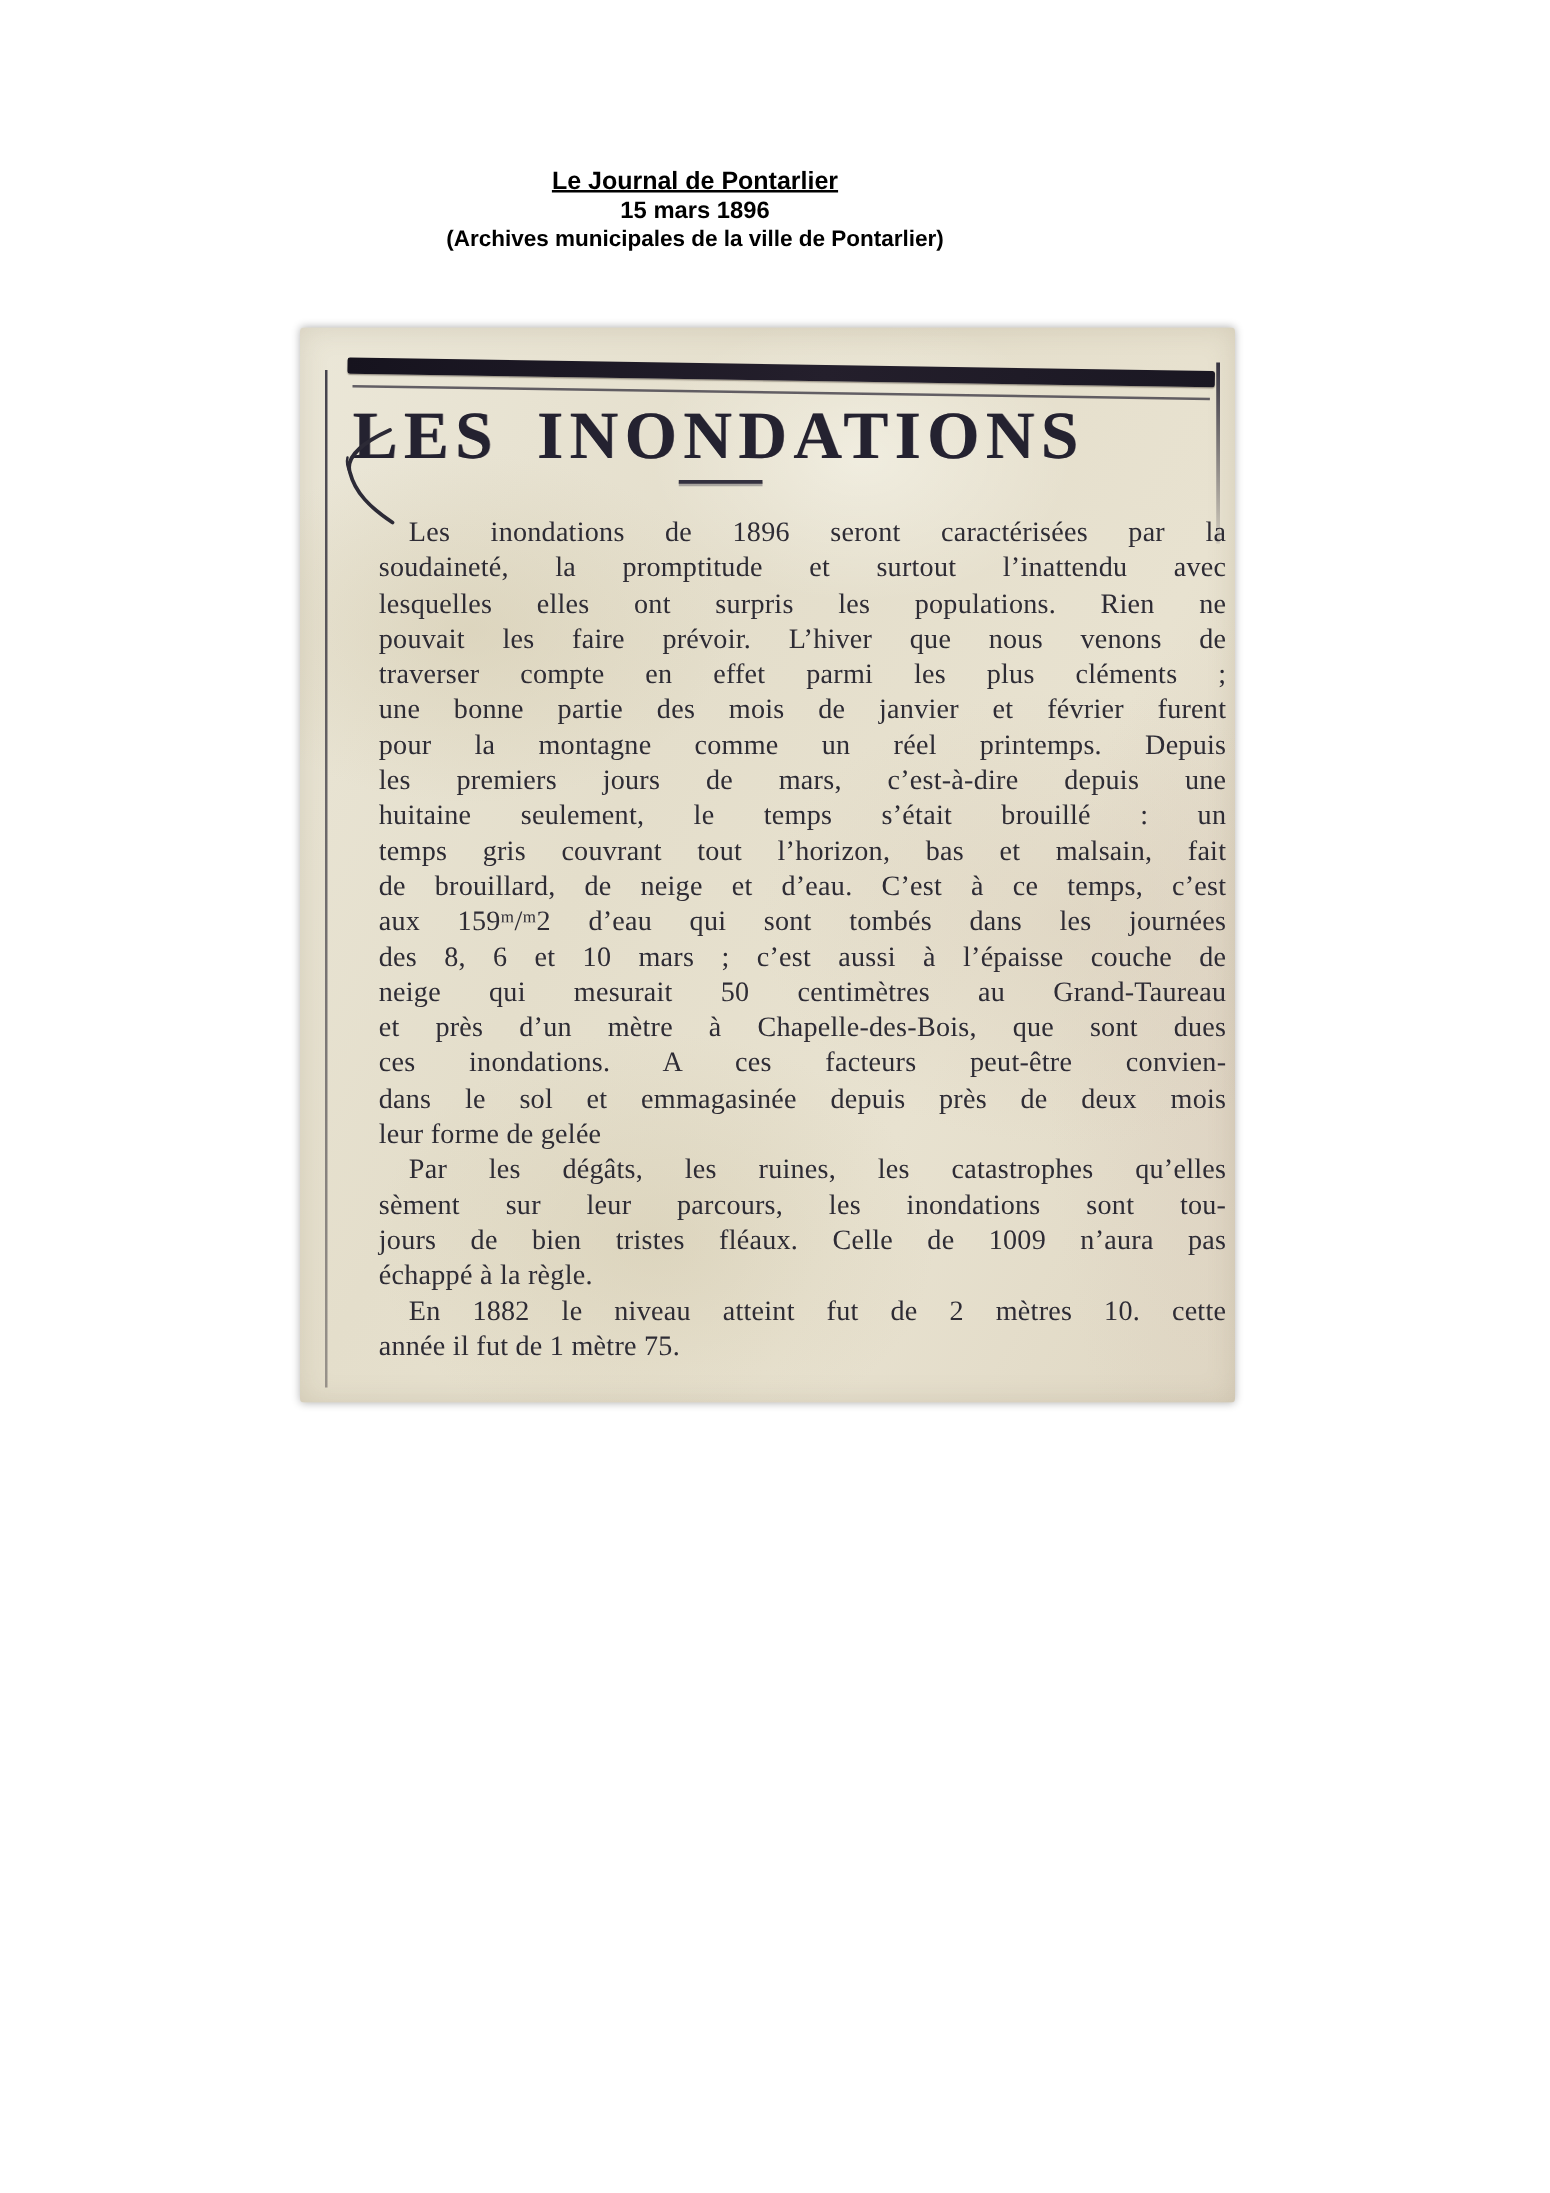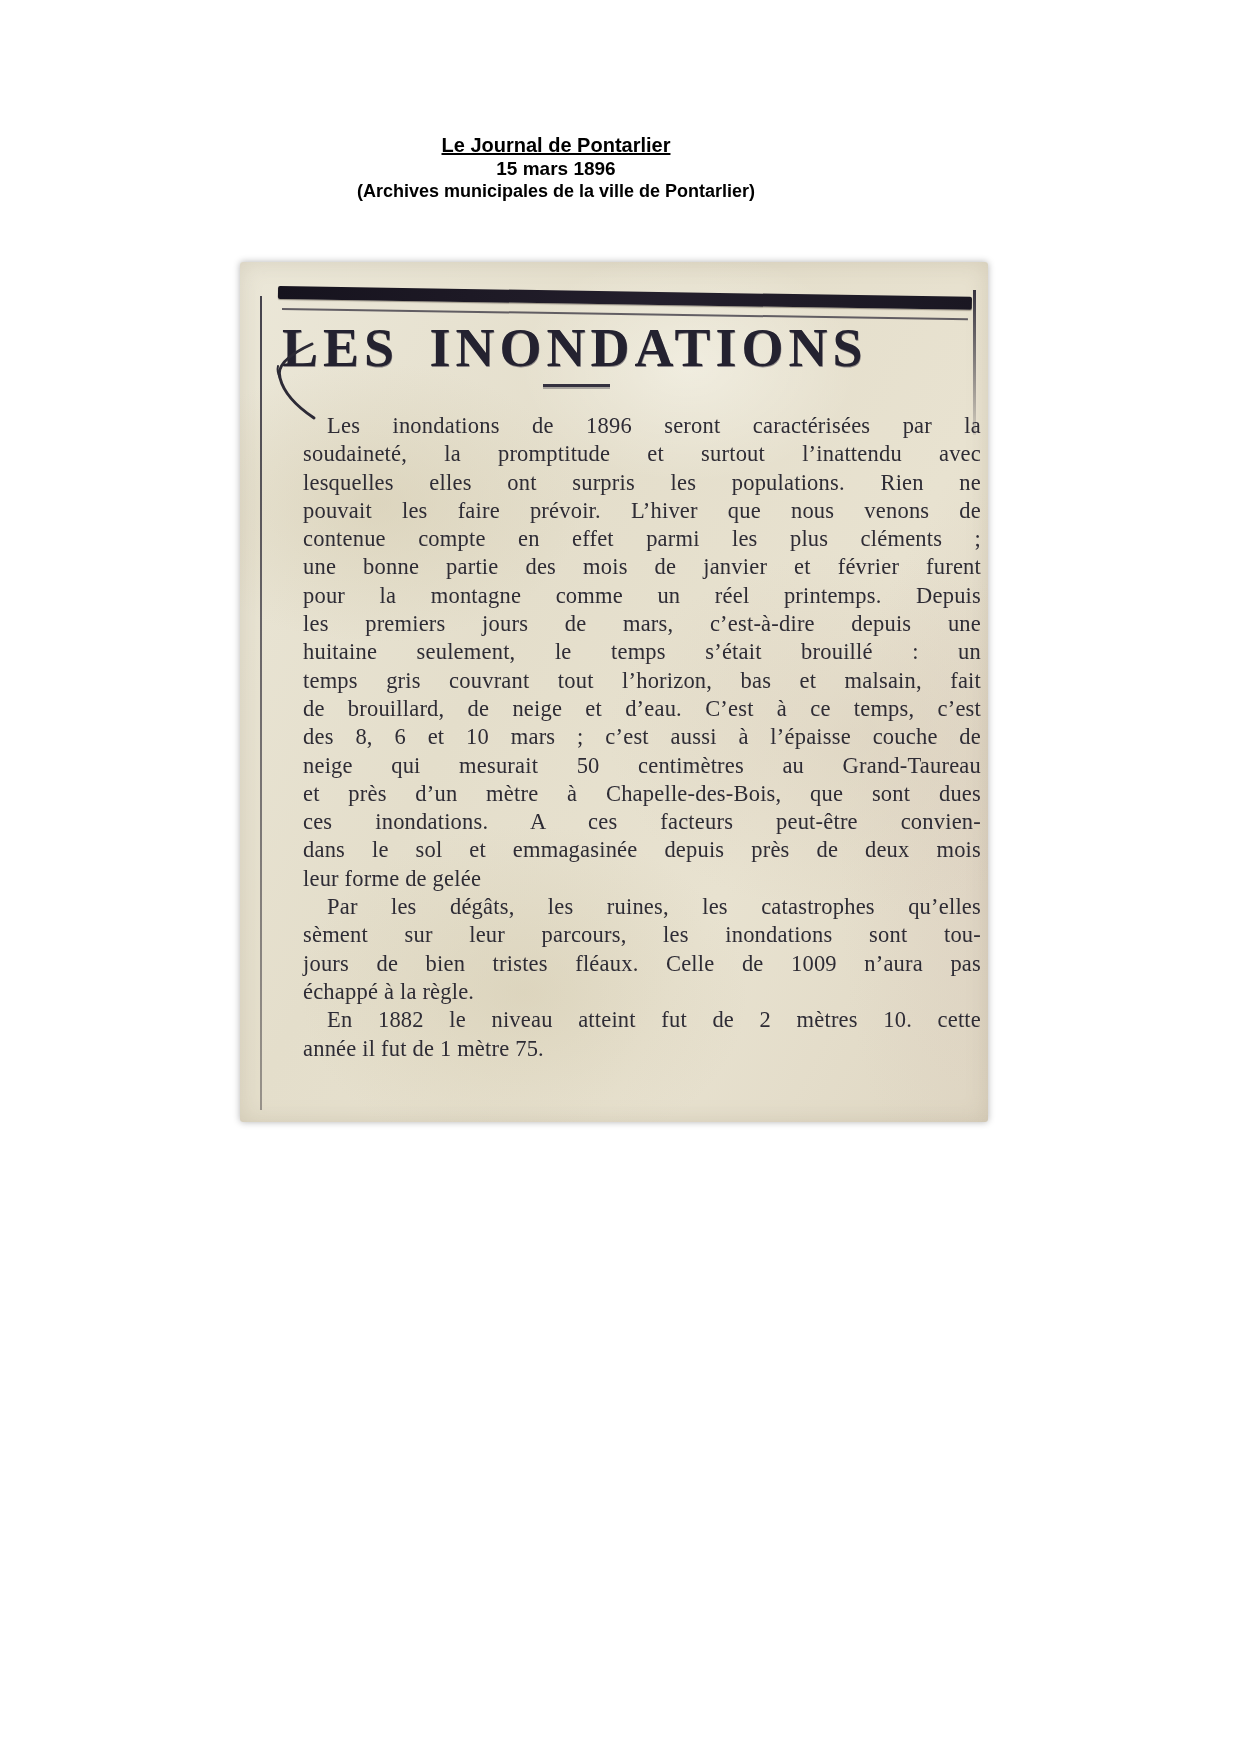--- a/index.html
+++ b/index.html
@@ -127,27 +127,28 @@
   </svg>
 
   <div class="headline-divider"></div>
 
   <div class="article-body">
       <div>
         <div class="line first">Les inondations de 1896 seront caractérisées par la</div>
         <div class="line">soudaineté, la promptitude et surtout l’inattendu avec</div>
         <div class="line">lesquelles elles ont surpris les populations. Rien ne</div>
         <div class="line">pouvait les faire prévoir. L’hiver que nous venons de</div>
-        <div class="line">contenue compte en effet parmi les plus cléments ;</div>
+        <div class="line">traverser compte en effet parmi les plus cléments ;</div>
         <div class="line">une bonne partie des mois de janvier et février furent</div>
         <div class="line">pour la montagne comme un réel printemps. Depuis</div>
         <div class="line">les premiers jours de mars, c’est-à-dire depuis une</div>
         <div class="line">huitaine seulement, le temps s’était brouillé : un</div>
         <div class="line">temps gris couvrant tout l’horizon, bas et malsain, fait</div>
         <div class="line">de brouillard, de neige et d’eau. C’est à ce temps, c’est</div>
+        <div class="line">aux 159ᵐ/ᵐ2 d’eau qui sont tombés dans les journées</div>
         <div class="line">des 8, 6 et 10 mars ; c’est aussi à l’épaisse couche de</div>
         <div class="line">neige qui mesurait 50 centimètres au  Grand-Taureau</div>
         <div class="line">et près d’un mètre à Chapelle-des-Bois, que sont dues</div>
         <div class="line">ces inondations. A ces facteurs peut-être convien-</div>
         <div class="line">dans le sol et emmagasinée depuis près de deux mois</div>
         <div class="line last">leur forme de gelée</div>
       </div>
       <div>
         <div class="line first">Par les dégâts, les ruines, les catastrophes qu’elles</div>
         <div class="line">sèment sur leur parcours, les inondations sont  tou-</div>

